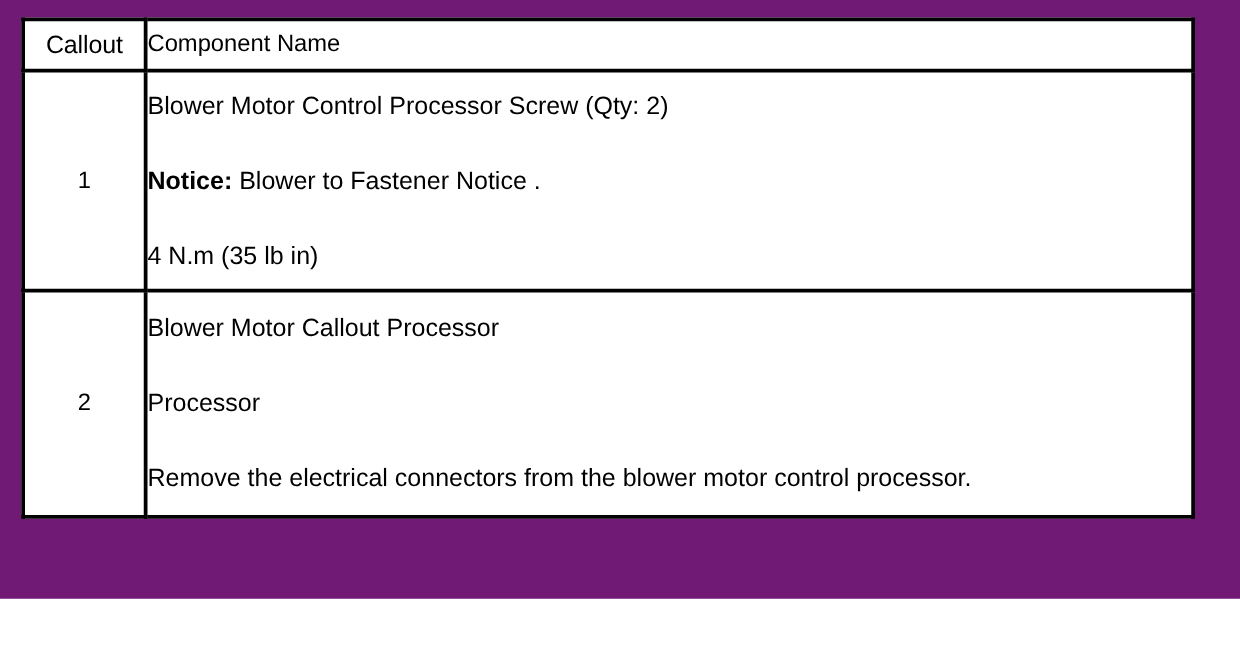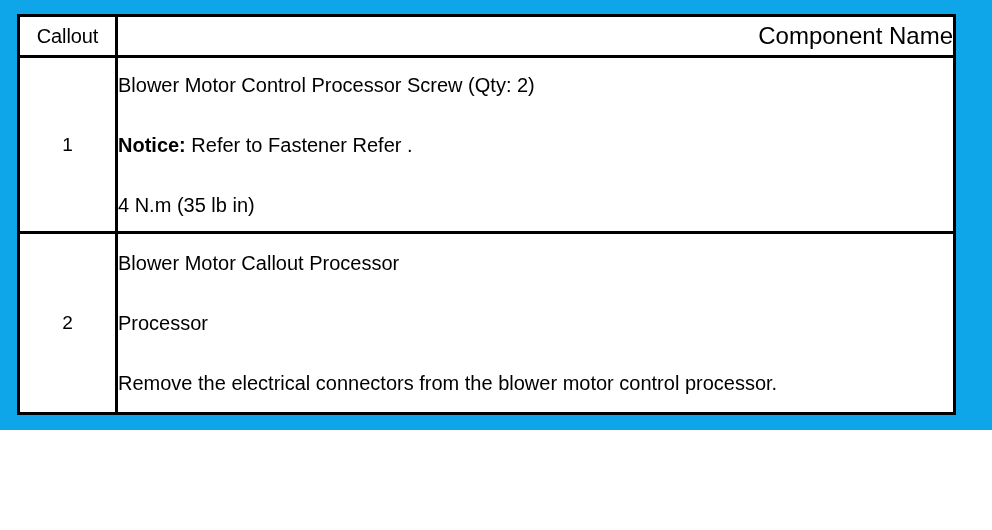--- a/index.html
+++ b/index.html
@@ -12,22 +12,22 @@
     height: 530px;
     overflow: hidden;
     font-family: "Liberation Sans", sans-serif;
     color: #000000;
     -webkit-font-smoothing: none;
   }
 
   .page {
     position: relative;
     width: 992px;
-    height: 430px;
-    background: #0ea5e9;
+    height: 479px;
+    background: #701a75;
   }
 
   .service-table {
     position: absolute;
     left: 17px;
     top: 14px;
     width: 936px;
     border-collapse: collapse;
     table-layout: fixed;
     background: #ffffff;
@@ -49,22 +49,22 @@
   
   .hdr-callout {
     text-align: center;
     font-size: 20px;
     font-weight: bold;
     height: 38px;
     line-height: 34px;
     letter-spacing: -0.1px;
   }
   .hdr-name {
-    text-align: right;
-    font-size: 24px;
+    text-align: left;
+    font-size: 19px;
     font-weight: bold;
     height: 38px;
     line-height: 34px;
   }
 
   
   .prelim-cell {
     padding: 6px 0 10px 8px;
     text-align: left;
     vertical-align: top;
@@ -126,21 +126,21 @@
         <td class="hdr-callout">Callout</td>
         <td class="hdr-name">Component Name</td>
       </tr>
 
 
       <tr>
         <td class="callout-num row1-cell">1</td>
         <td class="comp-cell row1-cell">
           <p class="comp-line">Blower Motor Control Processor Screw (Qty: 2)</p>
           <div class="comp-gap"></div>
-          <p class="comp-line"><span class="lead-bold">Notice:</span><span> Refer to Fastener Refer .</span></p>
+          <p class="comp-line"><span class="lead-bold">Notice:</span><span> Blower to Fastener Notice .</span></p>
           <div class="comp-gap"></div>
           <p class="comp-line bold">4 N.m (35 lb in)</p>
         </td>
       </tr>
 
       <tr>
         <td class="callout-num row2-cell">2</td>
         <td class="comp-cell row2-cell">
           <p class="comp-line">Blower Motor Callout Processor</p>
           <div class="comp-gap"></div>

